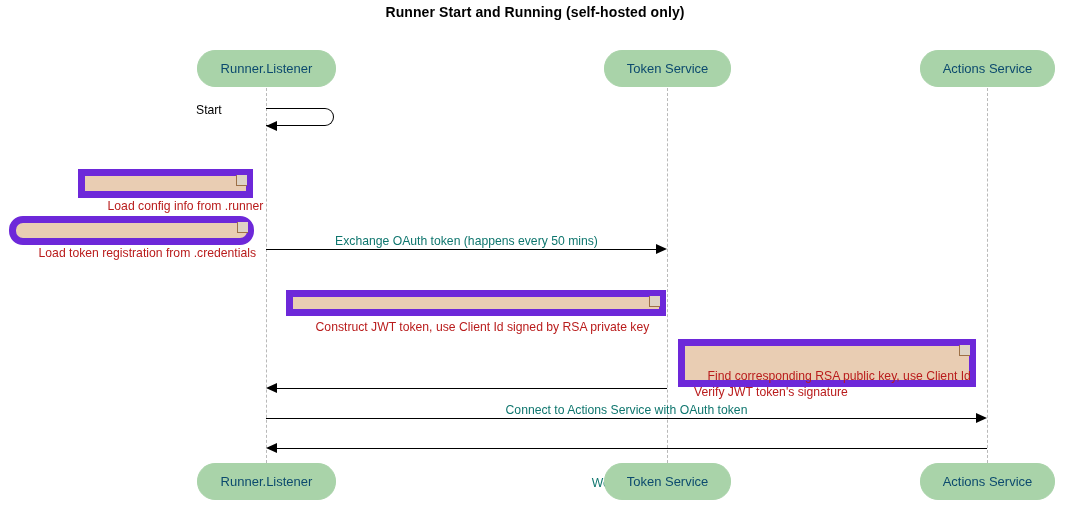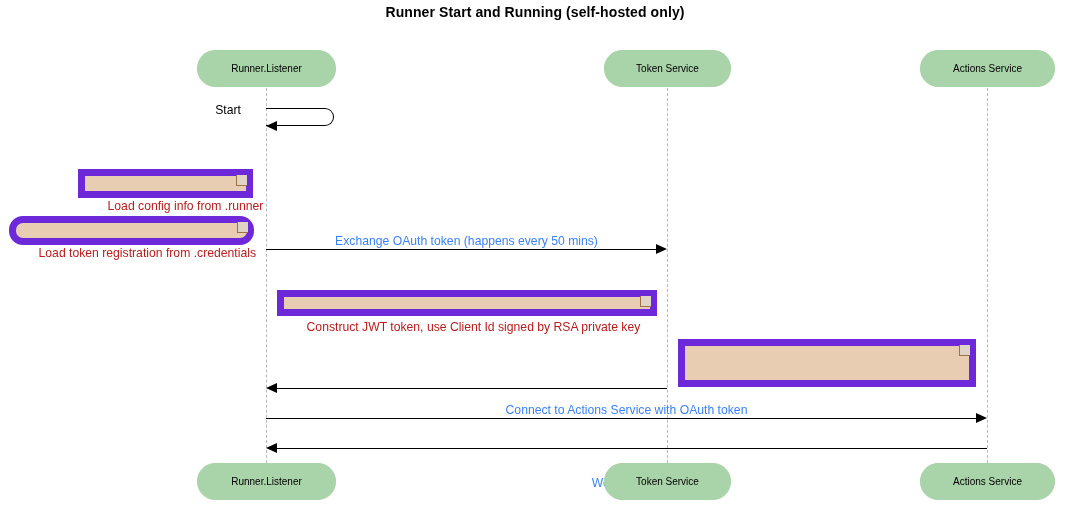--- a/index.html
+++ b/index.html
@@ -47,22 +47,22 @@
     height: 37px;
     background: #a9d3a9;
     border: 1px solid #a9d3a9;
     border-radius: 18px;
     display: flex;
     align-items: center;
     justify-content: center;
     box-sizing: border-box;
   }
   .participant-label {
-    font-size: 10px;
-    color: #000000;
+    font-size: 13px;
+    color: #0c4a6e;
     white-space: nowrap;
   }
 
   
   .note {
     position: absolute;
     background: #e9cdb3;
     border: 7px solid #6d28d9;
     box-sizing: border-box;
     padding: 6px 9px 6px 9px;
@@ -99,40 +99,40 @@
   }
   .arrow-head.right {
     border-left: 11px solid #000000;
   }
   .arrow-head.left {
     border-right: 11px solid #000000;
   }
   .msg-label {
     position: absolute;
     font-size: 12.2px;
-    color: #3b82f6;
+    color: #0f766e;
     white-space: nowrap;
     text-align: center;
   }
 
   
   .self-msg {
     position: absolute;
     box-sizing: border-box;
     border: 1.3px solid #000000;
     border-left: none;
     border-top-right-radius: 11px;
     border-bottom-right-radius: 11px;
   }
   .self-label {
     position: absolute;
     font-size: 12.2px;
     color: #000000;
     white-space: nowrap;
-    text-align: center;
+    text-align: left;
   }
 </style>
 </head>
 <body>
 
 <div id="canvas">
 
   <div class="diagram-title">Runner Start and Running (self-hosted only)</div>
 
   <div class="lifeline" style="left:266px;"></div>
@@ -160,26 +160,28 @@
 
   <div class="note" style="left:9px; top:188px; width:245px; height:29px;border-radius:14px;">
     <span>Load token registration from .credentials</span>
     <span class="fold"></span>
   </div>
 
   <div class="msg-label" style="left:266px; top:234px; width:401px;">Exchange OAuth token (happens every 50 mins)</div>
   <div class="msg-line" style="left:266px; top:249px; width:390px;"></div>
   <div class="arrow-head right" style="left:656px; top:244px;"></div>
 
-  <div class="note" style="left:277px; top:262px; width:380px; height:15px;">
+  <div class="note" style="left:286px; top:262px; width:380px; height:15px;">
     <span>Construct JWT token, use Client Id signed by RSA private key</span>
     <span class="fold"></span>
   </div>
 
   <div class="note" style="left:678px; top:311px; width:298px; height:48px;">
+    <span>Find corresponding RSA public key, use Client Id
+Verify JWT token's signature</span>
     <span class="fold"></span>
   </div>
 
   <div class="msg-line" style="left:277px; top:388px; width:390px;"></div>
   <div class="arrow-head left" style="left:266px; top:383px;"></div>
 
   <div class="msg-label" style="left:266px; top:403px; width:721px;">Connect to Actions Service with OAuth token</div>
   <div class="msg-line" style="left:266px; top:418px; width:710px;"></div>
   <div class="arrow-head right" style="left:976px; top:413px;"></div>
 

